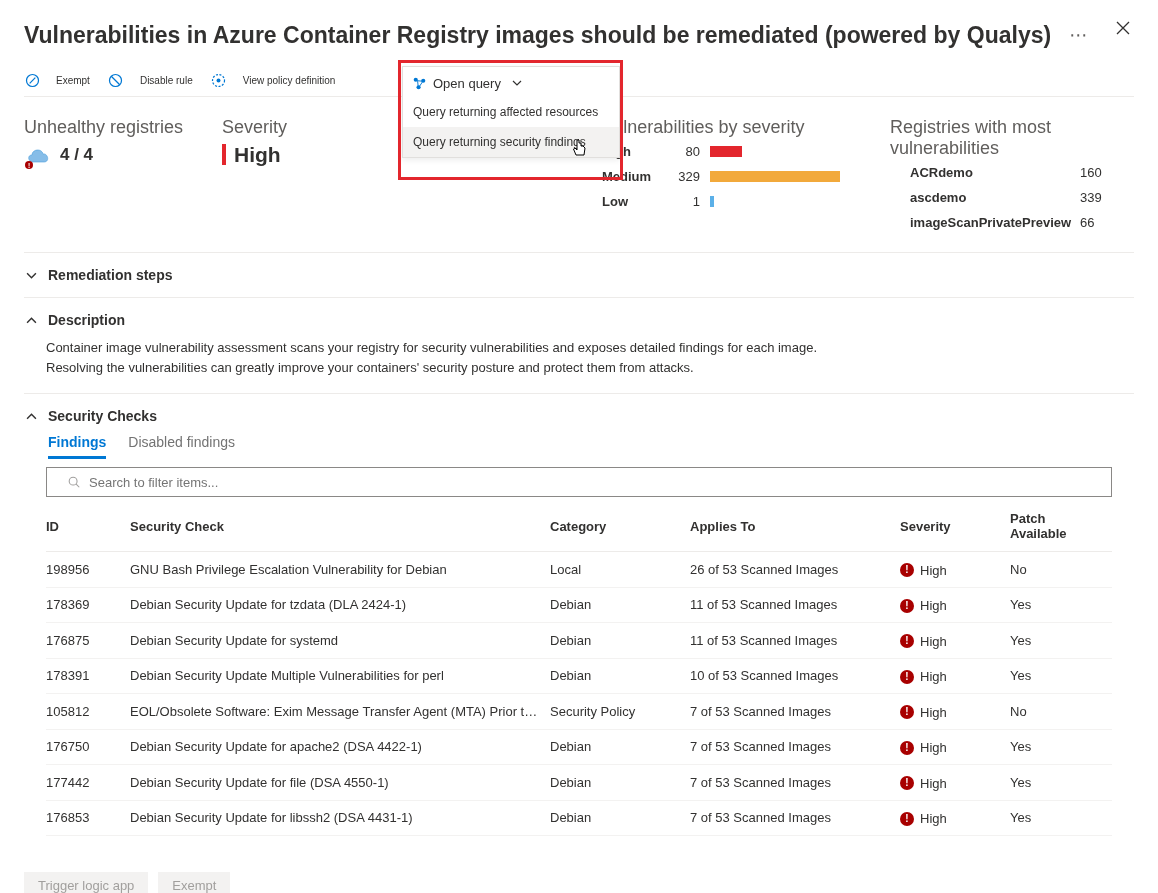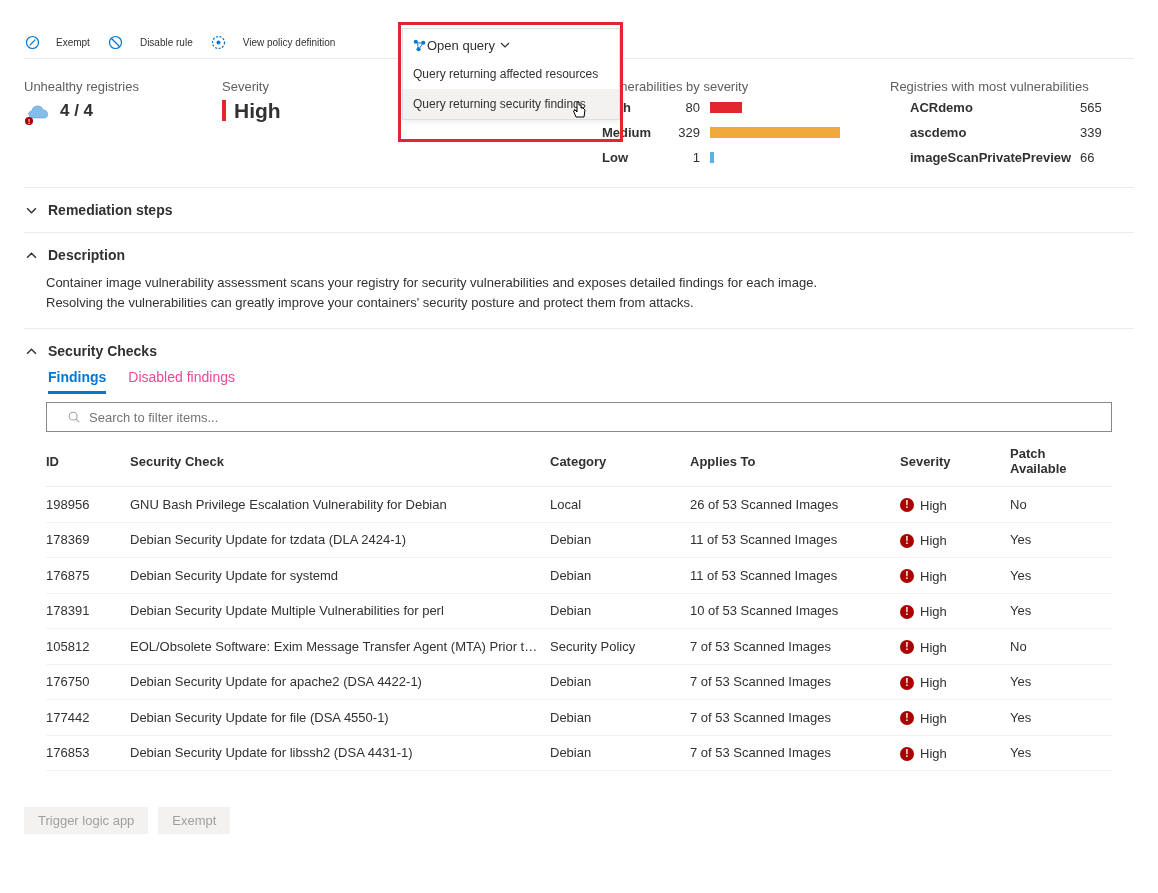--- a/index.html
+++ b/index.html
@@ -37,30 +37,30 @@
   }
   .open-query-wrap {
     position:absolute;
     top:-6px; left:378px;
     width:218px;
     z-index:4;
     background:#fff;
     border:1px solid #e1dfdd;
     box-shadow:0 2px 6px rgba(0,0,0,0.08);
   }
-  .oq-trigger { display:flex; align-items:center; padding:8px 10px 6px 8px; font-size:13px; cursor:pointer; }
+  .oq-trigger { display:flex; align-items:center; gap:6px; padding:8px 10px 6px 8px; font-size:13px; cursor:pointer; }
   .oq-item { padding:8px 10px; font-size:12px; color:#323130; cursor:pointer; }
   .oq-item.hover { background:#f3f2f1; position:relative;}
   .cursor-hand {
     position:absolute; right:30px; top:10px; width:18px; height:20px; pointer-events:none;
   }
 
   .stats-row { display:flex; gap:28px; margin-top:20px; padding-bottom:22px; }
   .stat-block { }
-  .stat-label { color:#605e5c; font-size:13px; margin-bottom:6px; display:block; }
+  .stat-label { color:#605e5c; font-size:18px; margin-bottom:6px; display:block; }
   .unhealthy { display:flex; align-items:center; gap:8px; }
   .cloud-icon { width:28px; height:22px; position:relative; }
   .unhealthy-val { font-size:17px; font-weight:600; }
   .severity-val { font-size:21px; font-weight:700; border-left:4px solid #e3262d; padding-left:8px; line-height:1; }
 
   .sev-table { display:grid; grid-template-columns:68px 40px 140px; row-gap:10px; align-items:center; font-size:13px;}
   .sev-name { font-weight:600; }
   .sev-count { text-align:right; padding-right:10px; font-weight:400; }
   .bar { height:11px; }
   .bar-high { background:#e3262d; width:32px; }
@@ -75,21 +75,21 @@
   .stats-spacer-1 { width:118px; }
   .stats-spacer-2 { width:58px; }
 
   .section { border-top:1px solid #edebe9; padding:10px 0; }
   .section-hdr { display:flex; align-items:center; gap:10px; cursor:pointer; font-weight:600; font-size:14px; padding:4px 0;}
   .chev { width:14px; height:14px; display:inline-flex; align-items:center; justify-content:center; color:#323130; }
   .section-body { padding:6px 0 6px 22px; color:#323130; font-size:13px; line-height:1.5;}
   .desc-line { display:block; }
 
   .tabs { display:flex; gap:22px; padding:6px 0 0 24px; border-bottom:0; }
-  .tab { font-size:14px; padding-bottom:6px; cursor:pointer; color:#ec4899; }
+  .tab { font-size:14px; padding-bottom:6px; cursor:pointer; color:#737373; }
   .tab.active { color:#0078d4; font-weight:600; border-bottom:3px solid #0078d4; }
 
   .search-wrap { padding:8px 22px 0 22px; }
   .searchbox { width:100%; height:30px; border:1px solid #8a8886; display:flex; align-items:center; padding:0 20px; }
   .searchbox svg { width:14px; height:14px; opacity:.6; margin-right:6px;}
   .searchbox input { border:none; outline:none; flex:1; font-size:13px; color:#605e5c; }
 
   table.findings { width:calc(100% - 44px); margin:4px 22px 0 22px; border-collapse:collapse; font-size:13px; }
   table.findings th { text-align:left; font-weight:600; padding:10px 8px 10px 0; border-bottom:1px solid #edebe9; color:#323130;}
   table.findings td { padding:9px 8px 9px 0; border-bottom:1px solid #f3f2f1; vertical-align:middle; }
@@ -105,20 +105,29 @@
   .footer-btns { display:flex; gap:10px; padding:14px 24px 10px 24px; }
   .footer-btn { background:#f3f2f1; color:#a19f9d; font-size:13px; padding:6px 14px; border:none; cursor:default; }
 
   svg { overflow:visible; }
 </style>
 </head>
 <body>
 
 <div class="blade">
 
+  <div class="blade-header">
+    <span class="blade-title">Vulnerabilities in Azure Container Registry images should be remediated (powered by Qualys)</span>
+    <span class="blade-more">⋯</span>
+    <span class="blade-close">
+      <svg width="14" height="14" viewBox="0 0 14 14">
+          <path d="M1 1 L13 13 M13 1 L1 13" stroke="#323130" stroke-width="1.3"></path>
+        </svg>
+    </span>
+  </div>
 
   <div class="toolbar">
     <span class="tb-item">
       <span class="tb-icon icon-blue">
         <svg width="15" height="15" viewBox="0 0 16 16">
             <circle cx="8" cy="8" r="6.4" fill="none" stroke="#0078d4" stroke-width="1.3"></circle>
             <path d="M5 11 L11 5" stroke="#0078d4" stroke-width="1.3"></path>
           </svg>
       </span>
       <span>Exempt</span>
@@ -212,21 +221,21 @@
         <span class="sev-name">Low</span>
         <span class="sev-count">1</span>
         <span class="bar bar-low"></span>
       </div>
     </div>
 
     <div class="stat-block" style="flex:1;">
       <span class="stat-label">Registries with most vulnerabilities</span>
       <div class="reg-table">
         <span class="reg-name">ACRdemo</span>
-        <span class="reg-count">565</span>
+        <span class="reg-count">160</span>
         <span class="reg-name">ascdemo</span>
         <span class="reg-count">339</span>
         <span class="reg-name">imageScanPrivatePreview</span>
         <span class="reg-count">66</span>
       </div>
     </div>
   </div>
 
   <div class="section">
     <div class="section-hdr">

